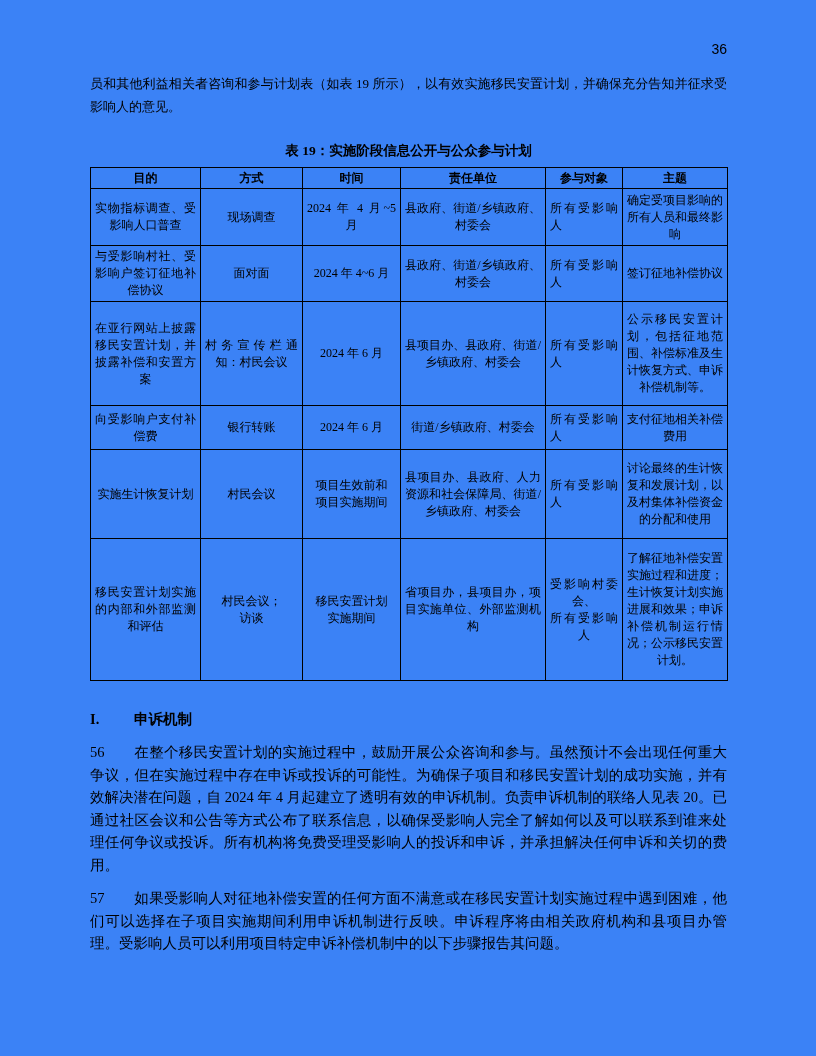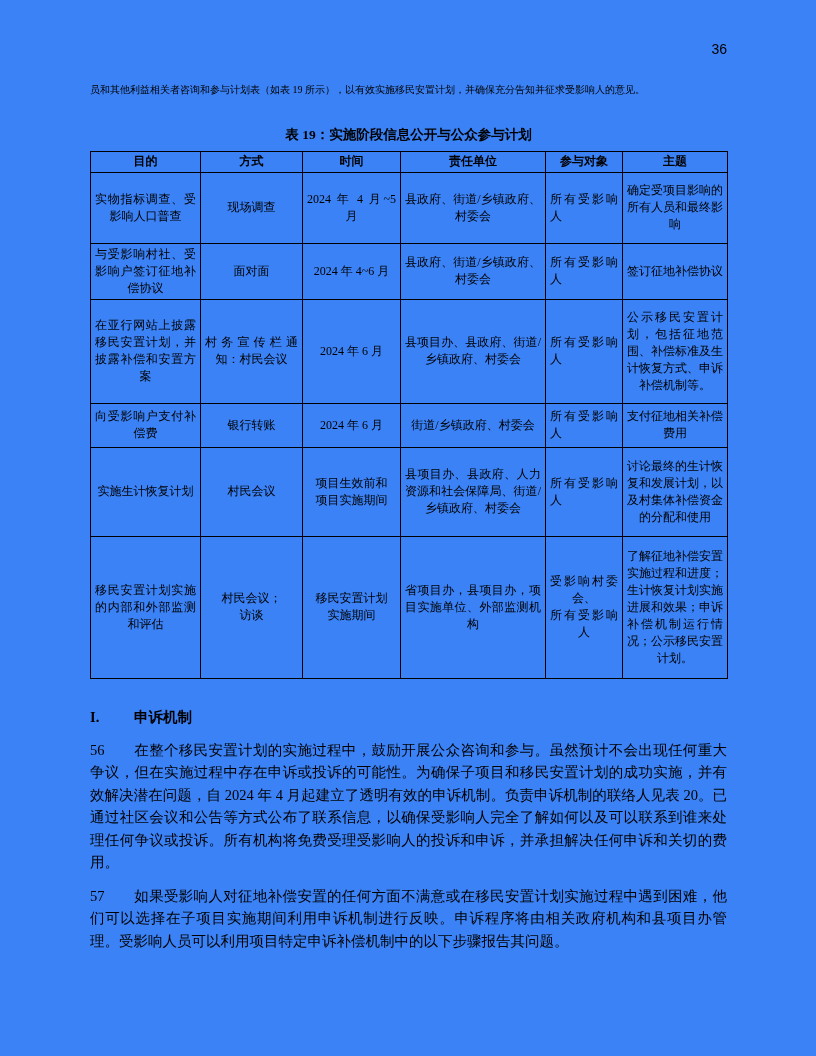--- a/index.html
+++ b/index.html
@@ -14,22 +14,22 @@
     font-family: "Liberation Serif", "DejaVu Serif", serif;
     padding: 40px 89px 0 90px;
   }
   .page-number {
     text-align: right;
     font-size: 14px;
     line-height: 18px;
     font-family: "Liberation Sans", sans-serif;
   }
   .intro {
-    margin-top: 21px;
-    font-size: 10px;
+    margin-top: 15px;
+    font-size: 13px;
     line-height: 22.5px;
     text-align: justify;
     text-align-last: left;
   }
   .table-caption {
     margin-top: 24px;
     text-align: center;
     font-weight: bold;
     font-size: 13.5px;
     line-height: 18px;
@@ -54,21 +54,21 @@
   }
   table.participation th {
     font-weight: bold;
     text-align: center;
     text-align-last: center;
     padding: 1px 2px;
   }
   table.participation td.c4 { text-align-last: left; }
   table.participation tr.r6 td.c4 { text-align-last: center; }
   thead tr { height: 21px; }
-  tr.r1 { height: 71px; }
+  tr.r1 { height: 57px; }
   tr.r2 { height: 54px; }
   tr.r3 { height: 104px; }
   tr.r4 { height: 44px; }
   tr.r5 { height: 89px; }
   tr.r6 { height: 142px; }
   .section-heading {
     margin-top: 27px;
     font-size: 14.5px;
     line-height: 22px;
     font-weight: bold;

